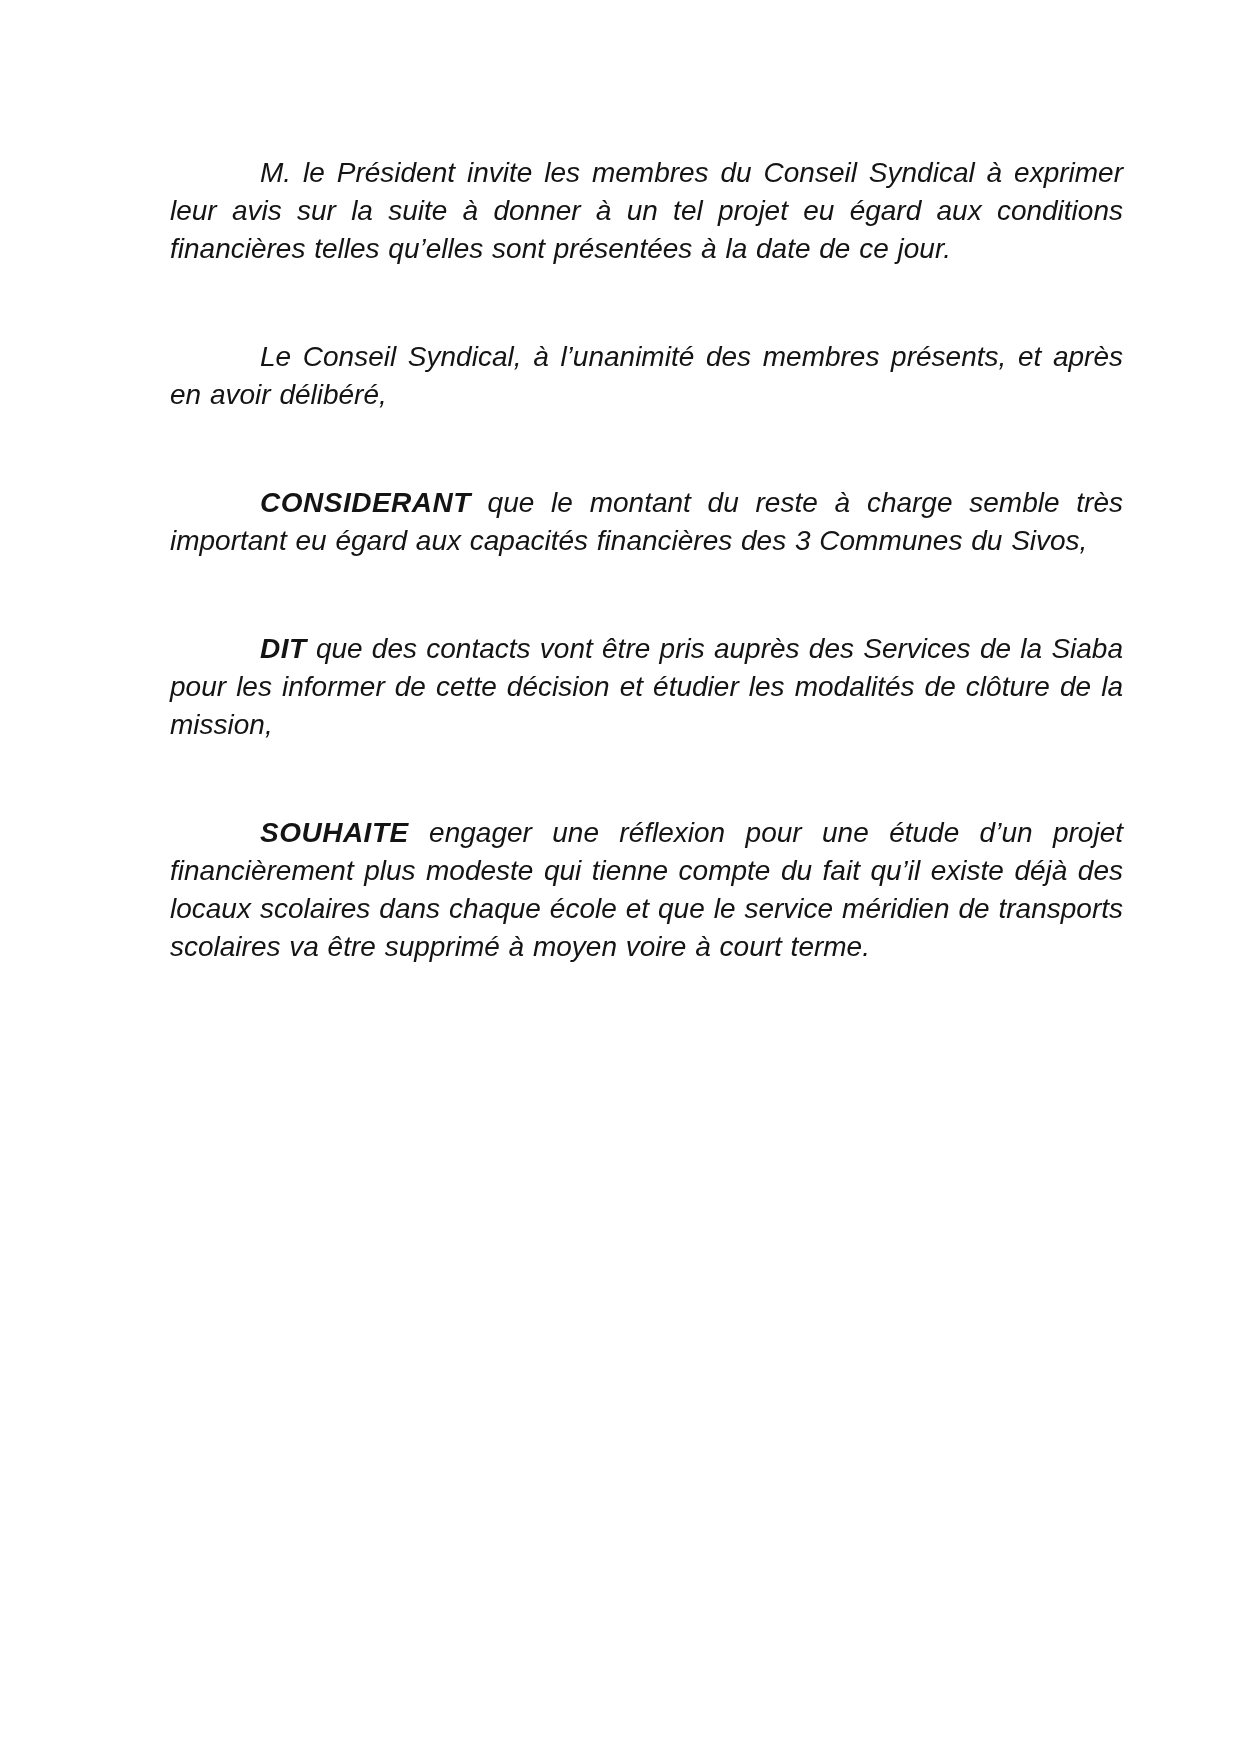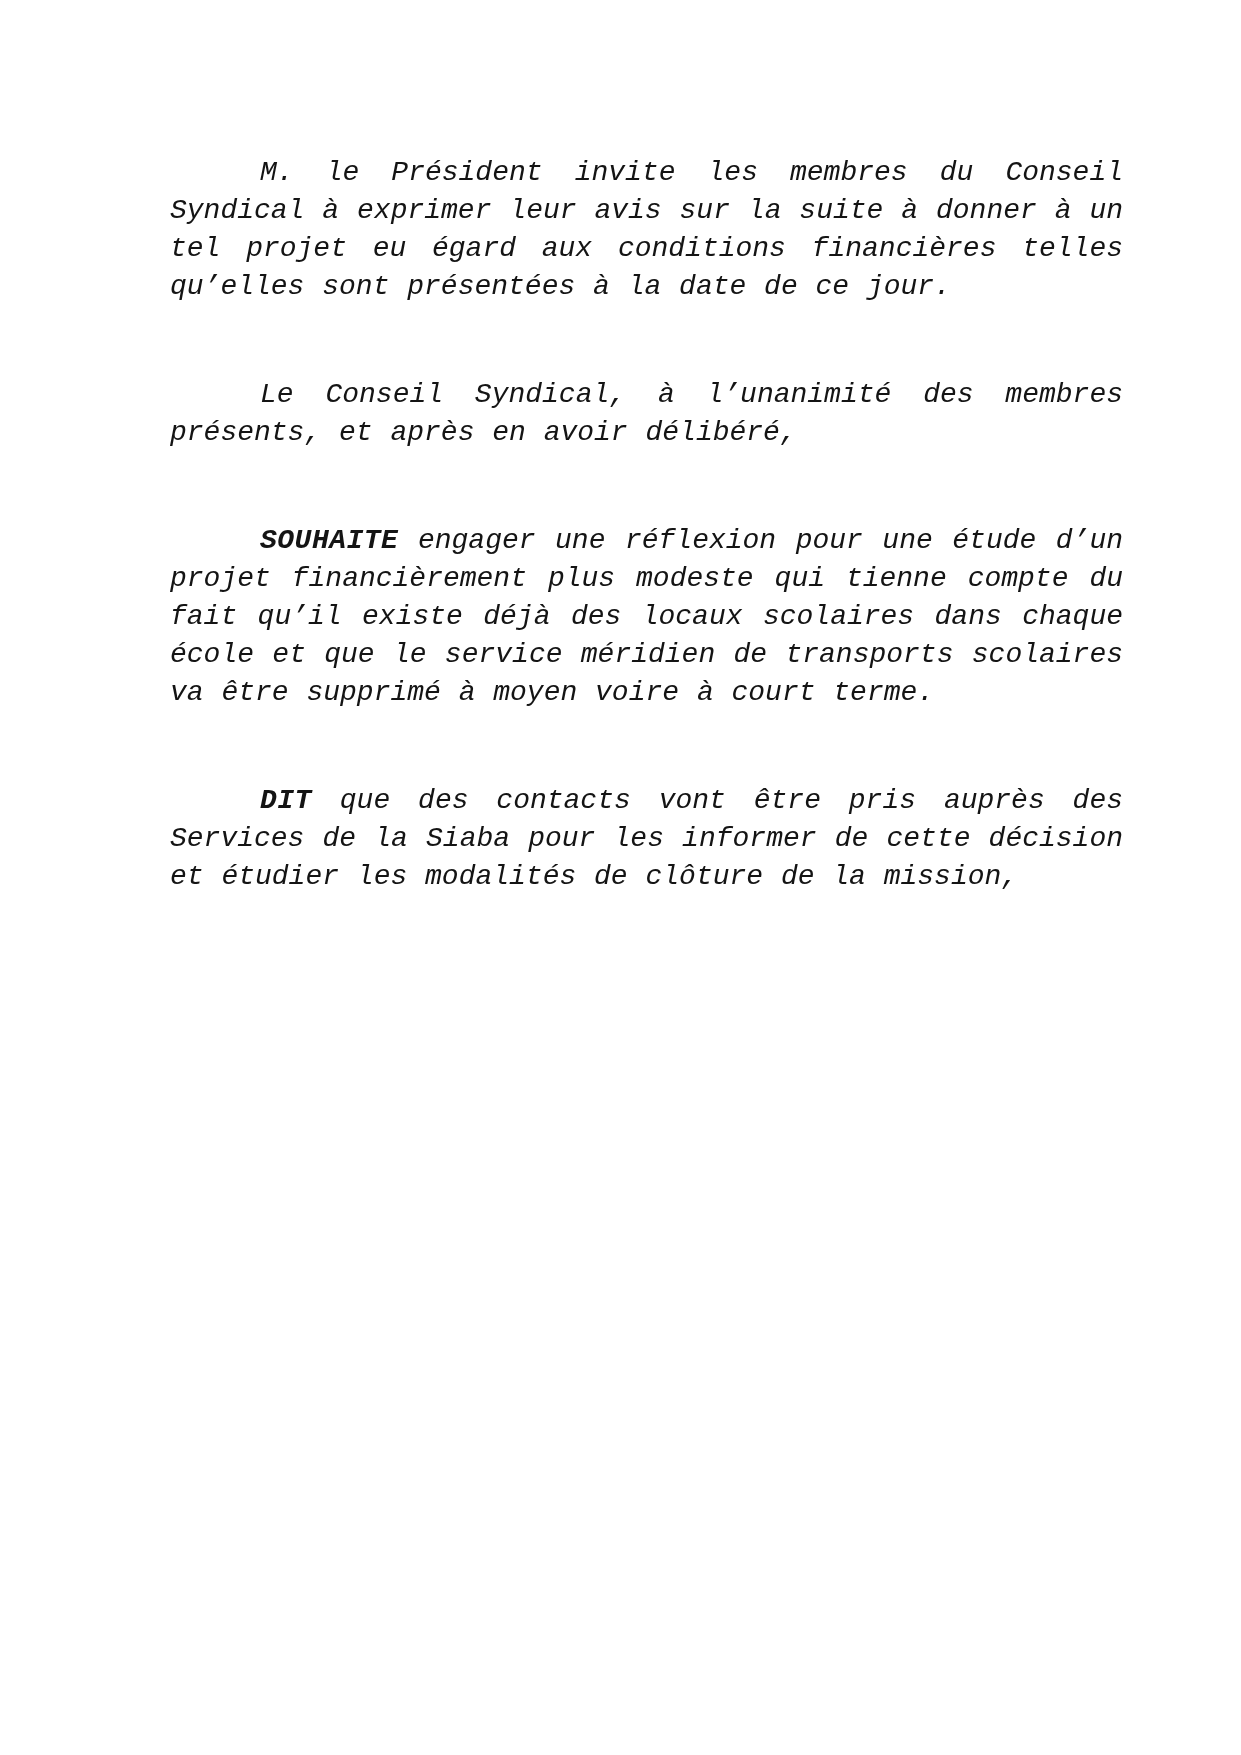--- a/index.html
+++ b/index.html
@@ -6,21 +6,21 @@
     margin: 0;
     padding: 0;
     background: #ffffff;
   }
   .page {
     position: relative;
     width: 1241px;
     height: 1755px;
     background: #ffffff;
     overflow: hidden;
-    font-family: Liberation Mono, monospace;
+    font-family: Liberation Sans, sans-serif;
   }
   .content {
     position: absolute;
     left: 170px;
     top: 154px;
     width: 953px;
   }
   .para {
     font-style: italic;
     font-size: 28px;
@@ -41,20 +41,21 @@
 <body>
 
 <div class="page">
   <div class="content">
 
     <p class="para"><span class="lead"></span><span>M. le Président invite les membres du Conseil Syndical à exprimer leur avis sur la suite à donner à un tel projet eu égard aux conditions financières telles qu’elles sont présentées à la date de ce jour.</span></p>
 
     <p class="para"><span class="lead"></span><span>Le Conseil Syndical, à l’unanimité des membres présents, et après en avoir délibéré,</span></p>
 
 
+    <p class="para"><span class="lead">CONSIDERANT</span><span> que le montant du reste à charge semble très important eu égard aux capacités financières des 3 Communes du Sivos,</span></p>
 
 
+    <p class="para"><span class="lead">DIT</span><span> que des contacts vont être pris auprès des Services de la Siaba pour les informer de cette décision et étudier les modalités de clôture de la mission,</span></p>
+
     <p class="para"><span class="lead">SOUHAITE</span><span> engager une réflexion pour une étude d’un projet financièrement plus modeste qui tienne compte du fait qu’il existe déjà des locaux scolaires dans chaque école et que le service méridien de transports scolaires va être supprimé à moyen voire à court terme.</span></p>
-
-    <p class="para"><span class="lead">DIT</span><span> que des contacts vont être pris auprès des Services de la Siaba pour les informer de cette décision et étudier les modalités de clôture de la mission,</span></p>
 
   </div>
 </div>
 
 </body></html>

